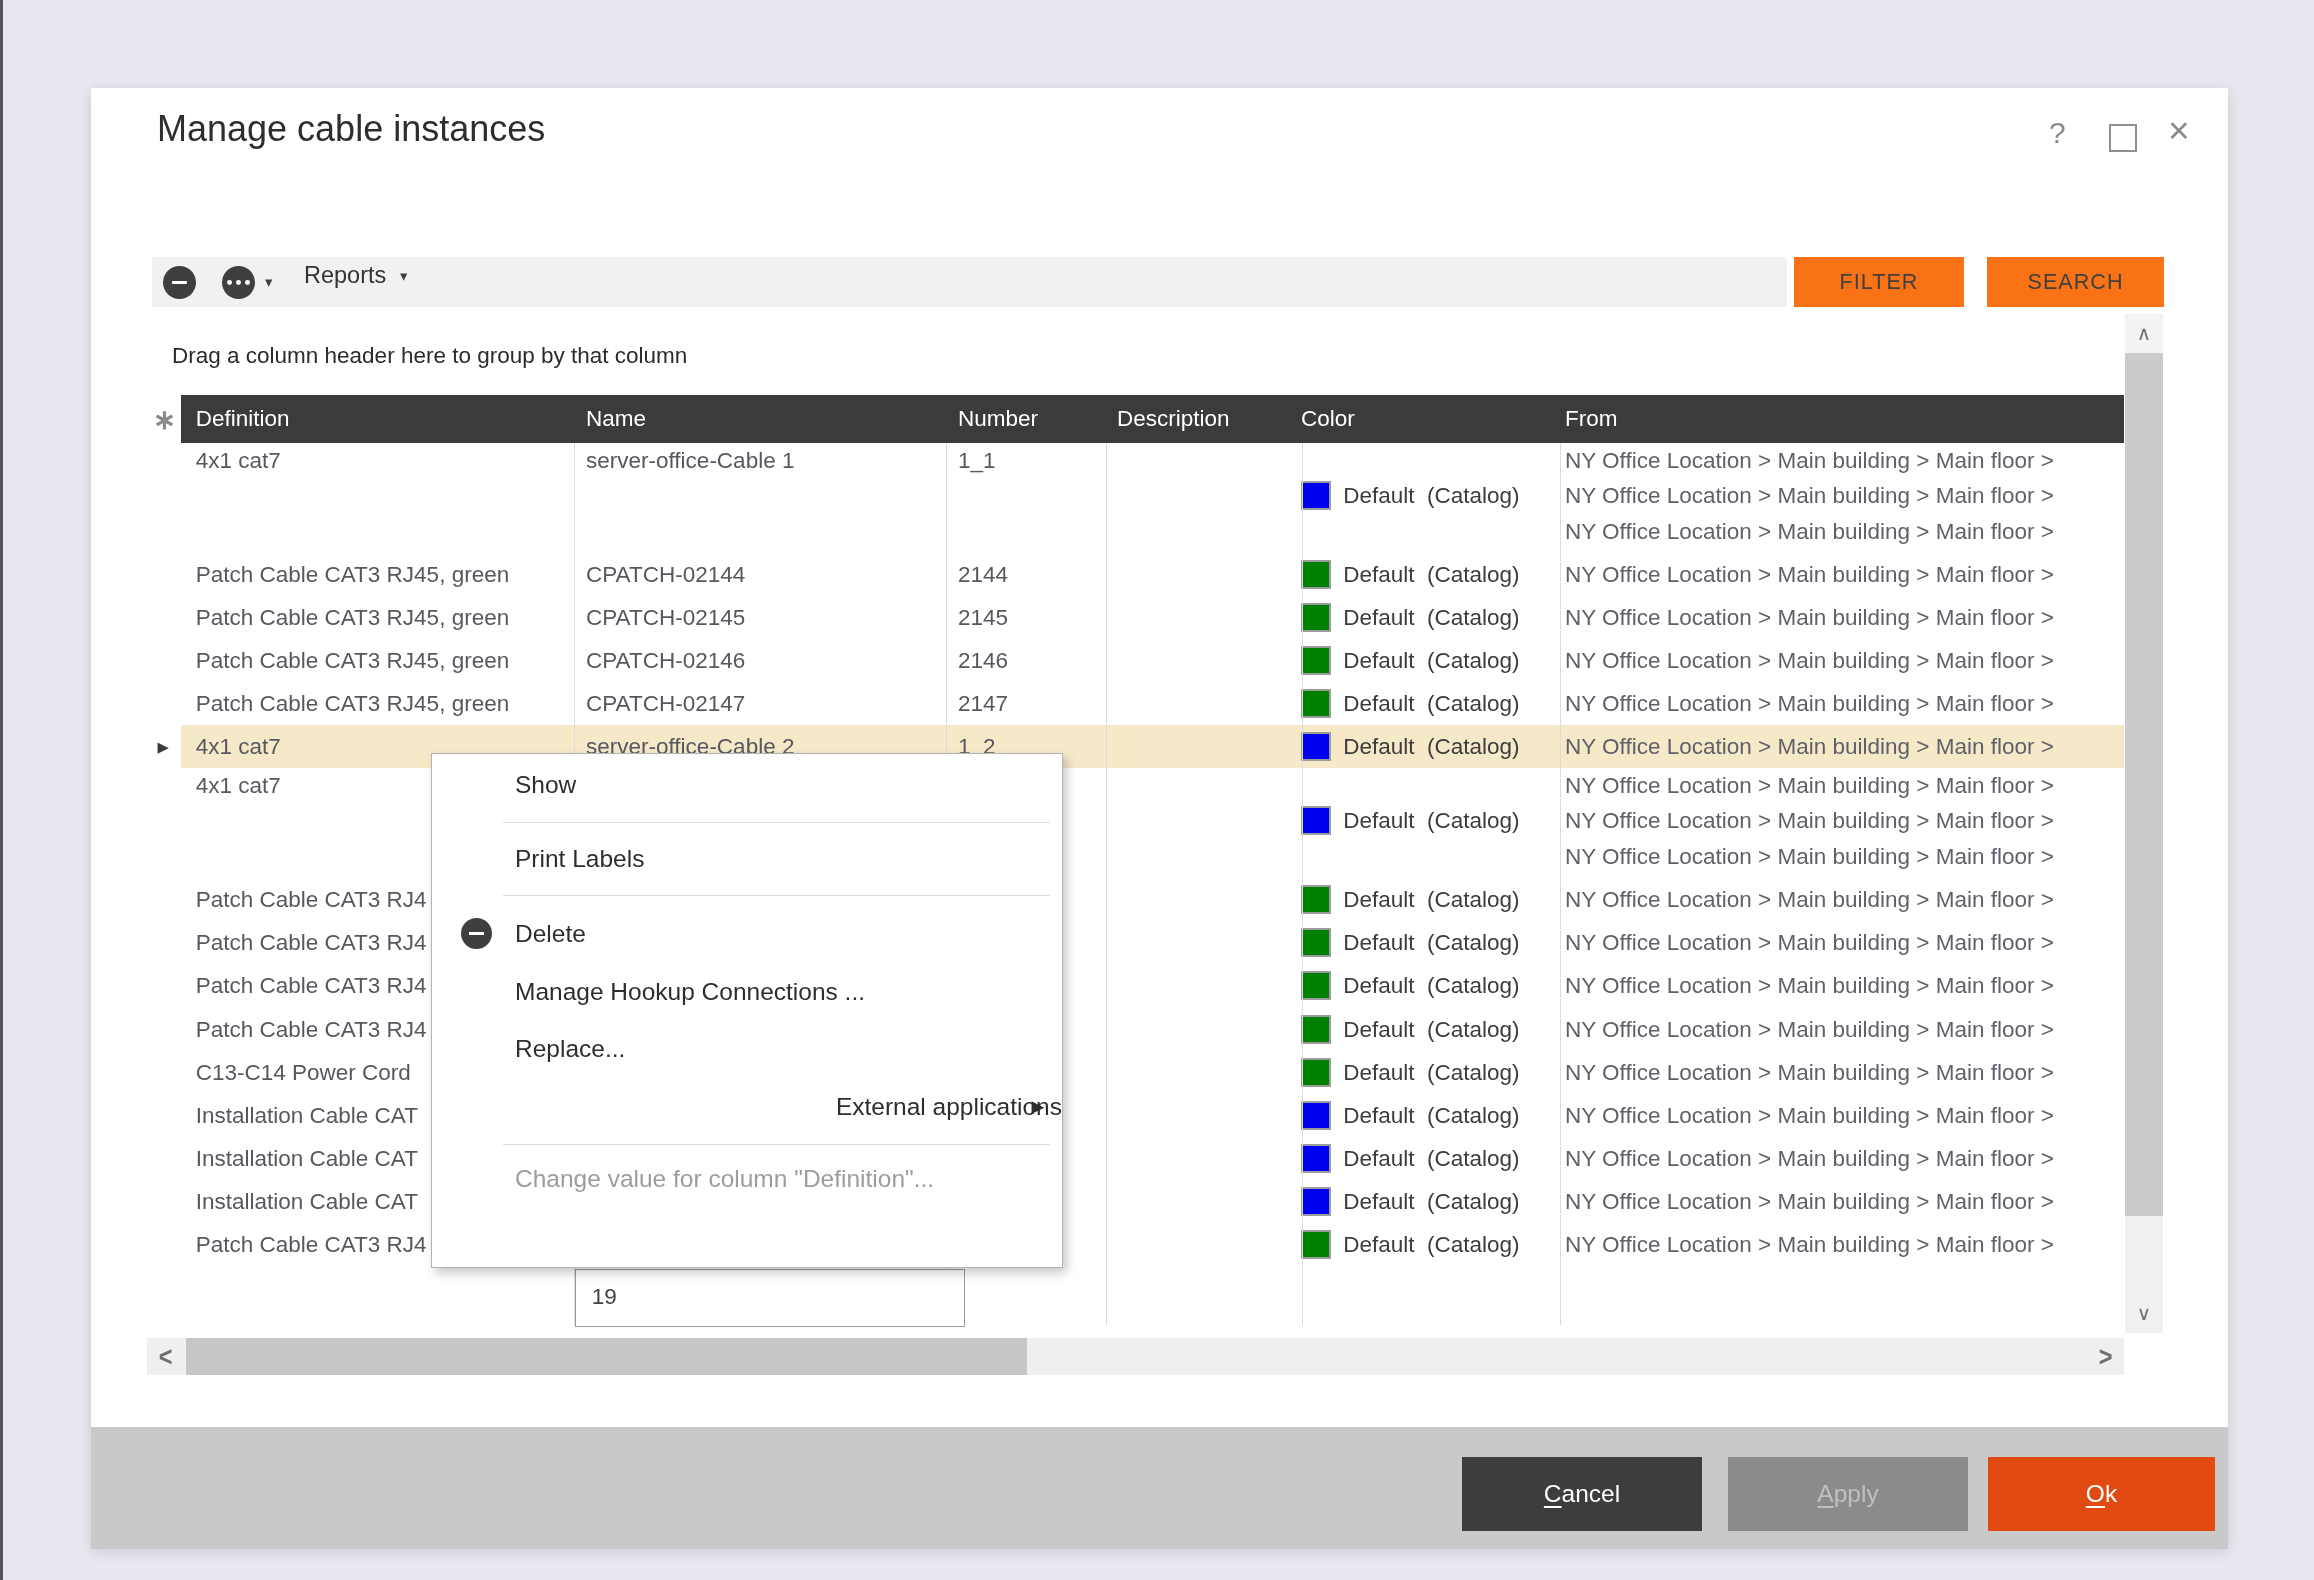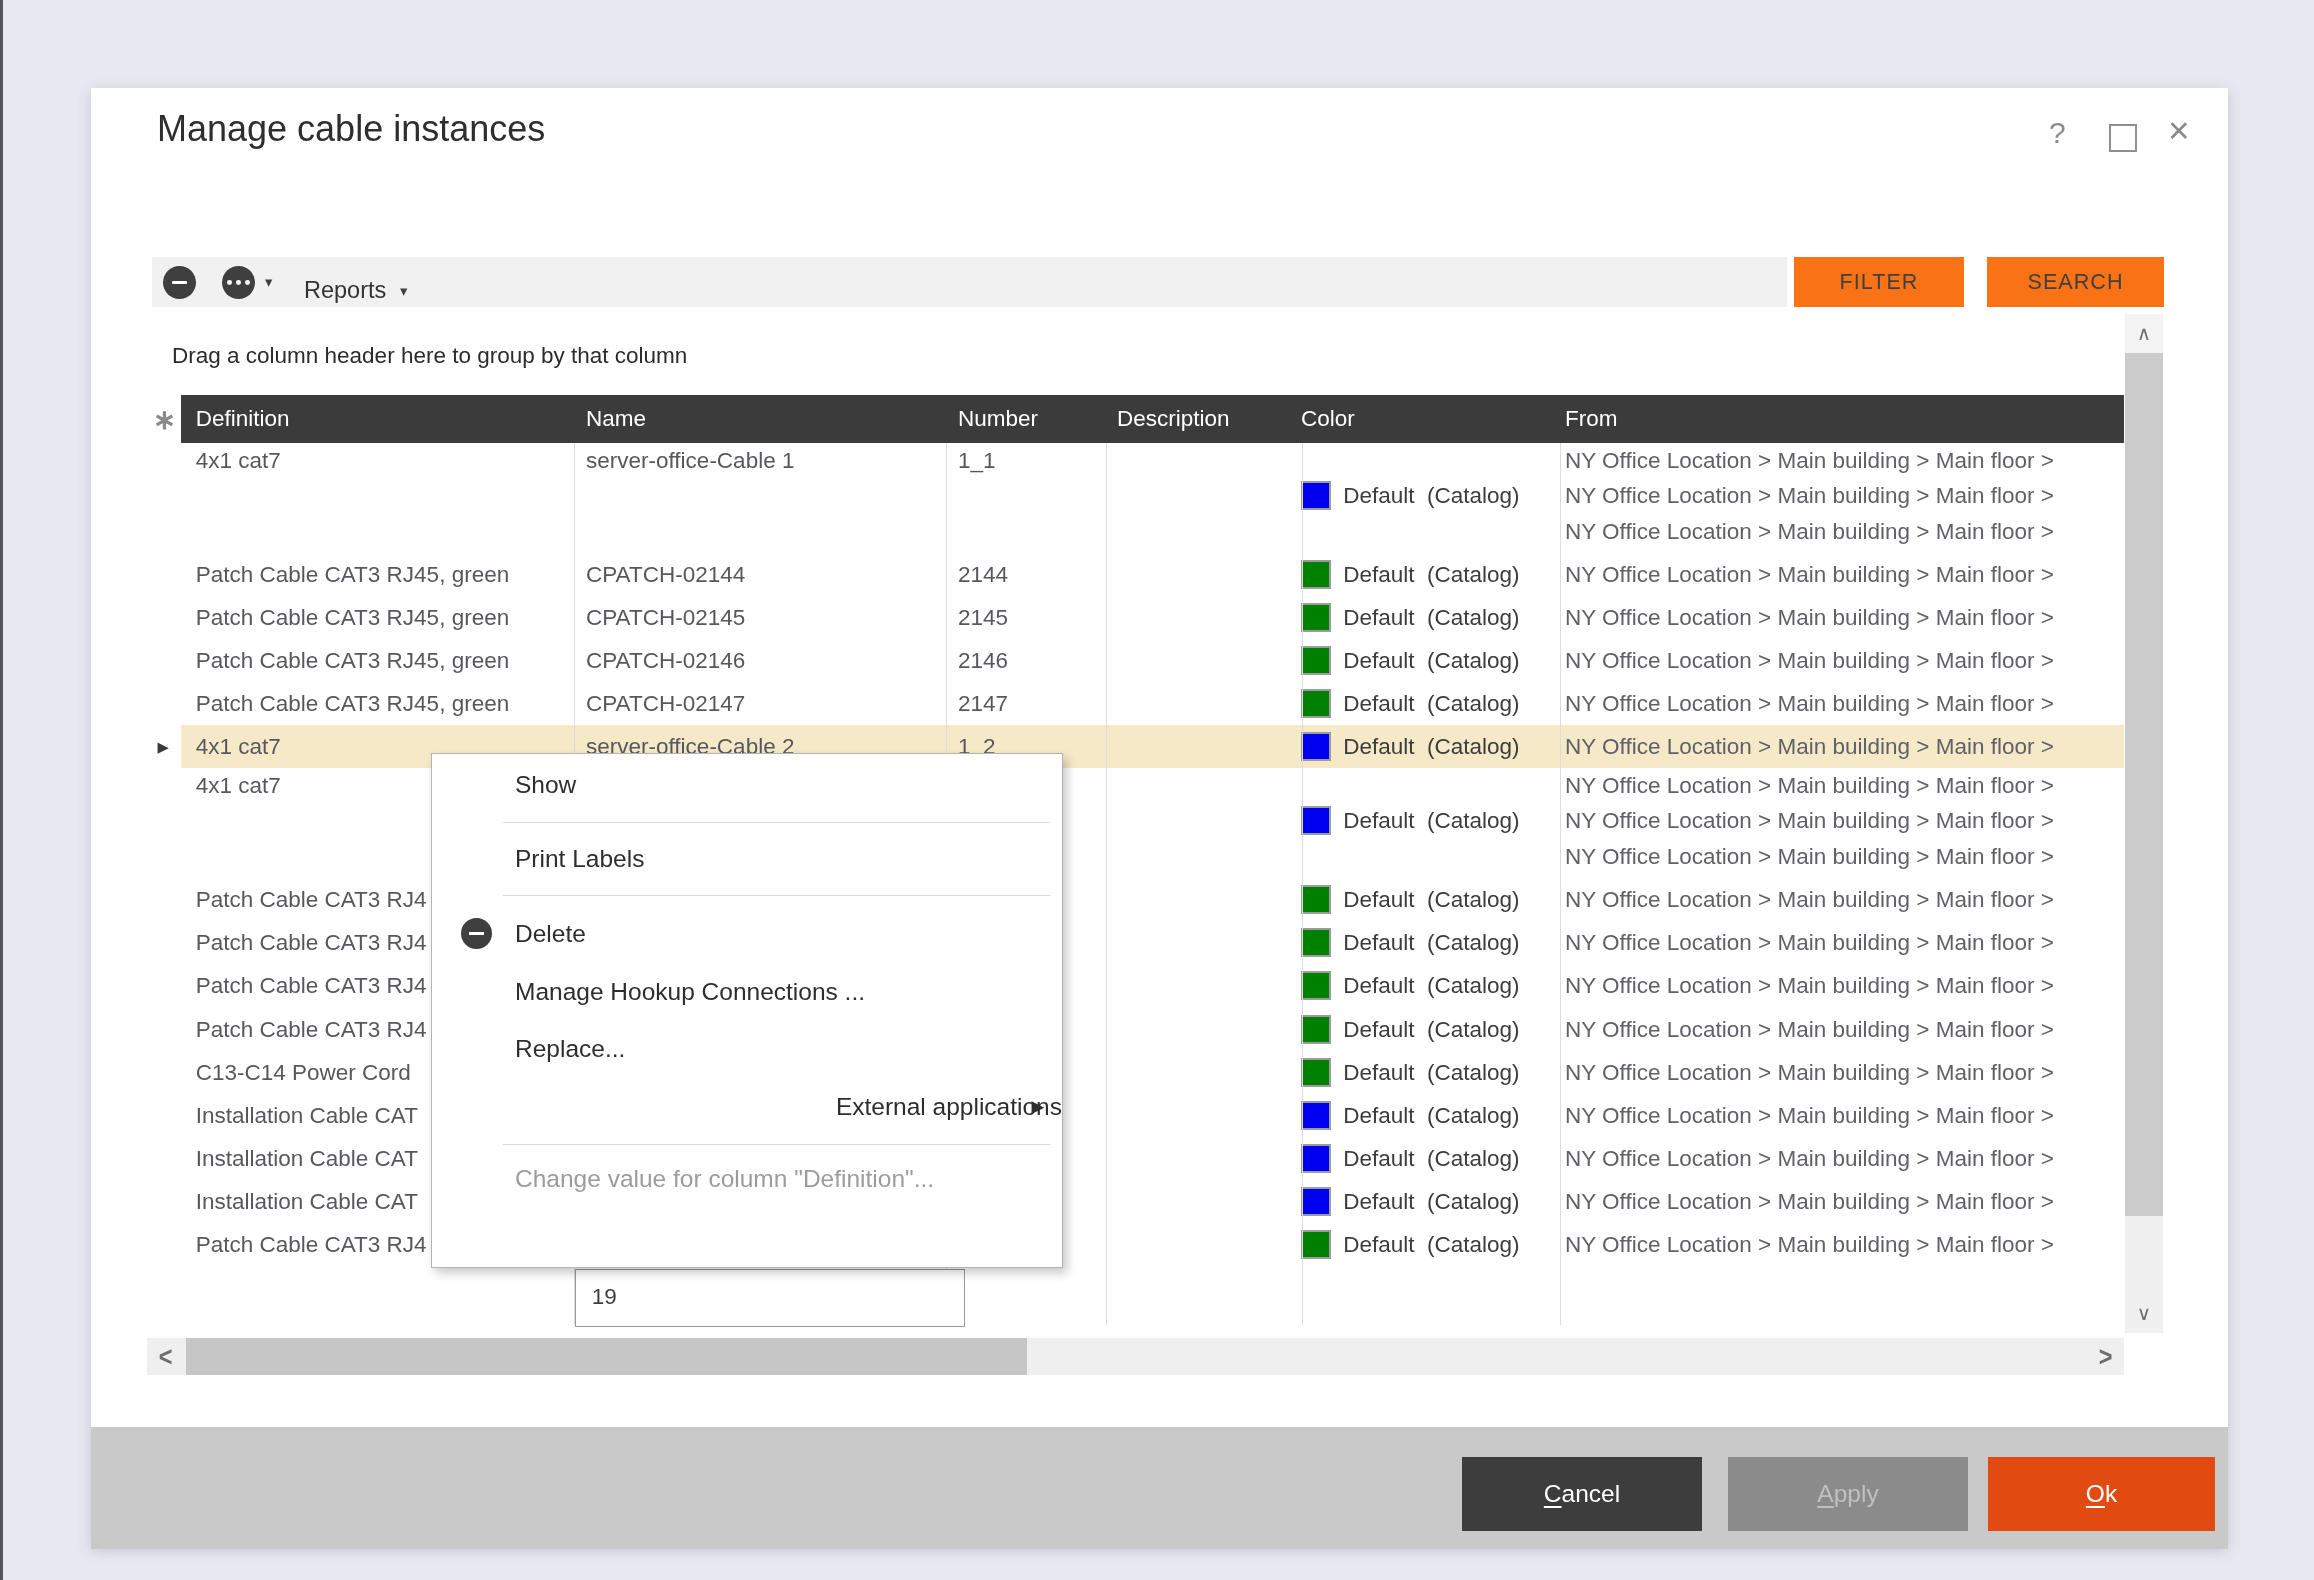--- a/index.html
+++ b/index.html
@@ -15,21 +15,21 @@
   .max-icon{left:2109px;top:124px;width:23.5px;height:23.5px;border:2px solid #8f8f8f;}
   .close-icon{left:2168px;top:110px;font-size:37px;color:#8a8a8a;}
   .toolbar{left:152px;top:257px;width:1635px;height:50px;background:#f1f1f1;}
   .circle-btn{width:33px;height:33px;border-radius:50%;background:#3f3f3f;
               display:flex;align-items:center;justify-content:center;}
   .minus-bar{width:15.7px;height:3.9px;background:#fff;border-radius:1px;}
   .dots{display:flex;gap:3.9px;}
   .dots i{width:4.9px;height:4.9px;border-radius:50%;background:#fff;}
   .caret{font-size:14.7px;color:#3f3f3f;}
   .reports{left:304px;top:257px;height:36px;display:flex;align-items:center;gap:13.7px;
-           font-size:23.5px;color:#333;margin-top:15px;}
+           font-size:23.5px;color:#333;}
   .tool-btn{top:257px;height:50px;background:#f97316;display:flex;align-items:center;
             justify-content:center;font-size:21.6px;color:#3f3f3f;letter-spacing:1px;}
   .filter-btn{left:1794px;width:170px;}
   .search-btn{left:1987px;width:177px;}
   .draghint{left:172px;top:343px;font-size:22.5px;color:#2b2b2b;}
   .star{left:153px;top:404px;font-size:27.4px;color:#8a8a8a;font-weight:bold;}
   .thead{left:181px;top:395px;width:1943px;height:48px;background:#3b3b3b;}
   .thead .hc{position:absolute;top:0;height:48px;line-height:48px;color:#fff;font-size:22.5px;}
   .rows{left:181px;top:443px;width:1943px;height:823px;}
   .row{position:absolute;left:0;width:1943px;}

